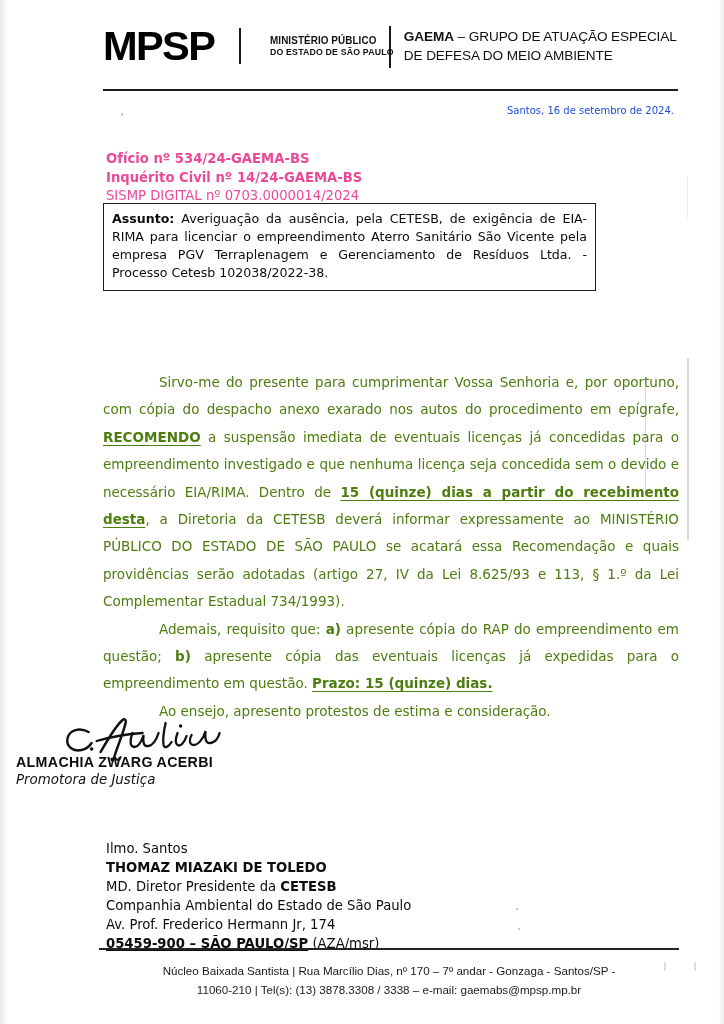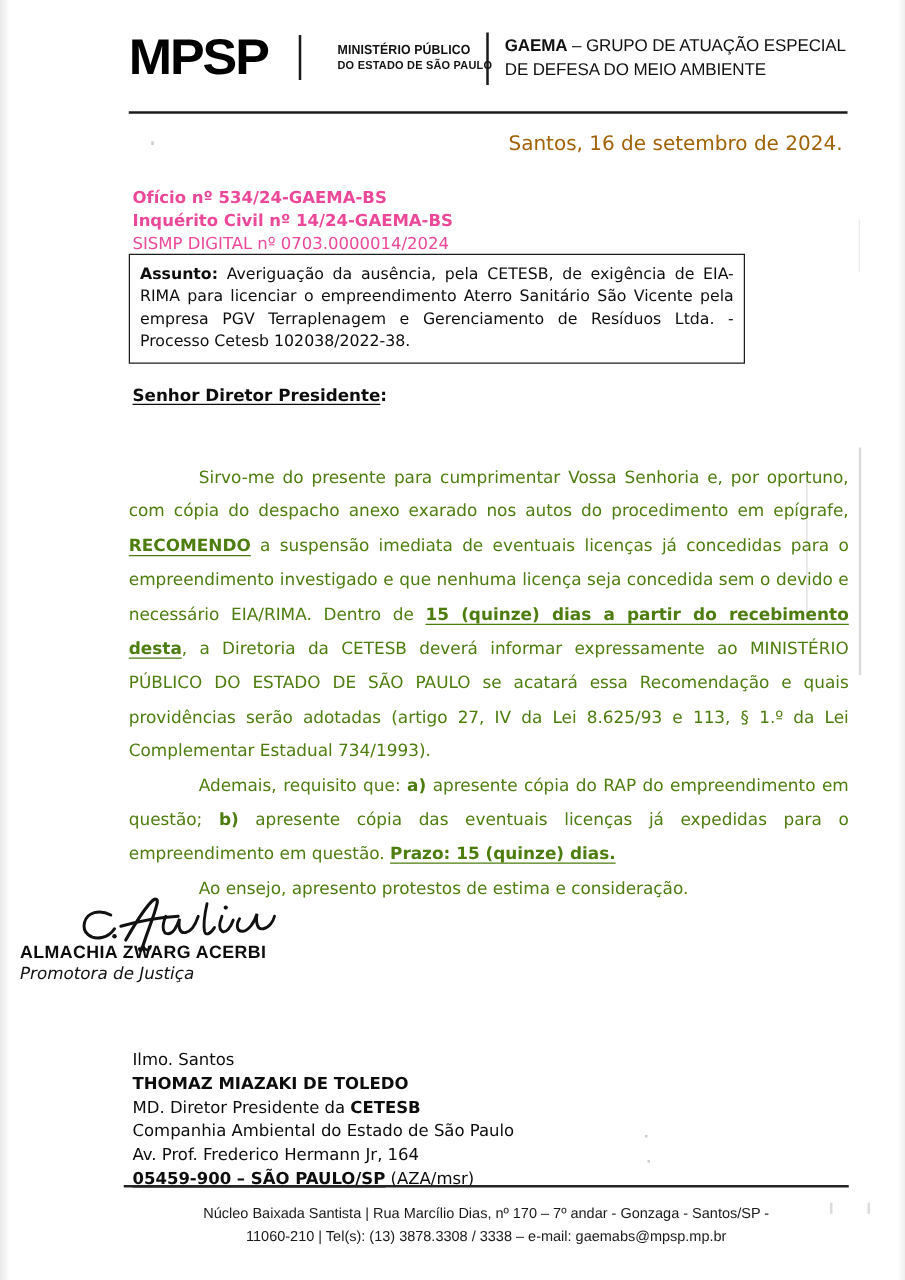--- a/index.html
+++ b/index.html
@@ -125,22 +125,22 @@
     height: 2.4px;
     background: #1c1c1c;
   }
 
   
   .dateline {
     position: absolute;
     right: 50px;
     top: 105px;
     font-family: "DejaVu Sans", sans-serif;
-    font-size: 16px;
-    color: #a16207;
+    font-size: 10px;
+    color: #1d4ed8;
     text-align: right;
   }
 
   
   .refs {
     position: absolute;
     left: 106px;
     top: 150px;
     font-family: "DejaVu Sans", sans-serif;
     font-size: 13.2px;
@@ -323,21 +323,20 @@
   <div class="refs">
     <div class="bold">Ofício nº 534/24-GAEMA-BS</div>
     <div class="bold">Inquérito Civil nº 14/24-GAEMA-BS</div>
     <div>SISMP DIGITAL nº 0703.0000014/2024</div>
   </div>
 
   <div class="subject-box">
     <p class="subject-text"><b>Assunto:</b><span> Averiguação da ausência, pela CETESB, de exigência de EIA-RIMA para licenciar o empreendimento Aterro Sanitário São Vicente pela empresa PGV Terraplenagem e Gerenciamento de Resíduos Ltda. - Processo Cetesb 102038/2022-38.</span></p>
   </div>
 
-  <div class="salutation"><span class="u">Senhor Diretor Presidente</span><span>:</span></div>
 
   <div class="body-copy">
     <p class="p1"><span>Sirvo-me do presente para cumprimentar Vossa Senhoria e, por oportuno, com cópia do despacho anexo exarado nos autos do procedimento em epígrafe, </span><span class="bu">RECOMENDO</span><span> a suspensão imediata de eventuais licenças já concedidas para o empreendimento investigado e que nenhuma licença seja concedida sem o devido e necessário EIA/RIMA. Dentro de </span><span class="bu">15 (quinze) dias a partir do recebimento desta</span><span>, a Diretoria da CETESB deverá informar expressamente ao MINISTÉRIO PÚBLICO DO ESTADO DE SÃO PAULO se acatará essa Recomendação e quais providências serão adotadas (artigo 27, IV da Lei 8.625/93 e 113, § 1.º da Lei Complementar Estadual 734/1993).</span></p>
     <p class="p2"><span>Ademais, requisito que: </span><b>a)</b><span> apresente cópia do RAP do empreendimento em questão; </span><b>b)</b><span> apresente cópia das eventuais licenças já expedidas para o empreendimento em questão. </span><span class="bu">Prazo: 15 (quinze) dias.</span></p>
     <p class="p3">Ao ensejo, apresento protestos de estima e consideração.</p>
   </div>
 
   <div class="signature-block">
     <div class="sig-wrap">
       <svg width="190" height="46" viewBox="0 0 190 46" fill="none" xmlns="http://www.w3.org/2000/svg" aria-hidden="true">
@@ -355,21 +354,21 @@
     </div>
     <div class="sig-name">ALMACHIA ZWARG ACERBI</div>
     <div class="sig-role">Promotora de Justiça</div>
   </div>
 
   <div class="recipient">
     <div>Ilmo. Santos</div>
     <div class="b">THOMAZ MIAZAKI DE TOLEDO</div>
     <div><span>MD. Diretor Presidente da </span><span class="b">CETESB</span></div>
     <div>Companhia Ambiental do Estado de São Paulo</div>
-    <div>Av. Prof. Frederico Hermann Jr, 164</div>
+    <div>Av. Prof. Frederico Hermann Jr, 174</div>
     <div><span class="bu">05459-900 – SÃO PAULO/SP</span><span> (AZA/msr)</span></div>
   </div>
 
   <div class="foot-rule"></div>
   <div class="footer">
     <div>Núcleo Baixada Santista | Rua Marcílio Dias, nº 170 – 7º andar - Gonzaga - Santos/SP -</div>
     <div>11060-210 | Tel(s): (13) 3878.3308 / 3338 – e-mail: gaemabs@mpsp.mp.br</div>
   </div>
 
 </div>

